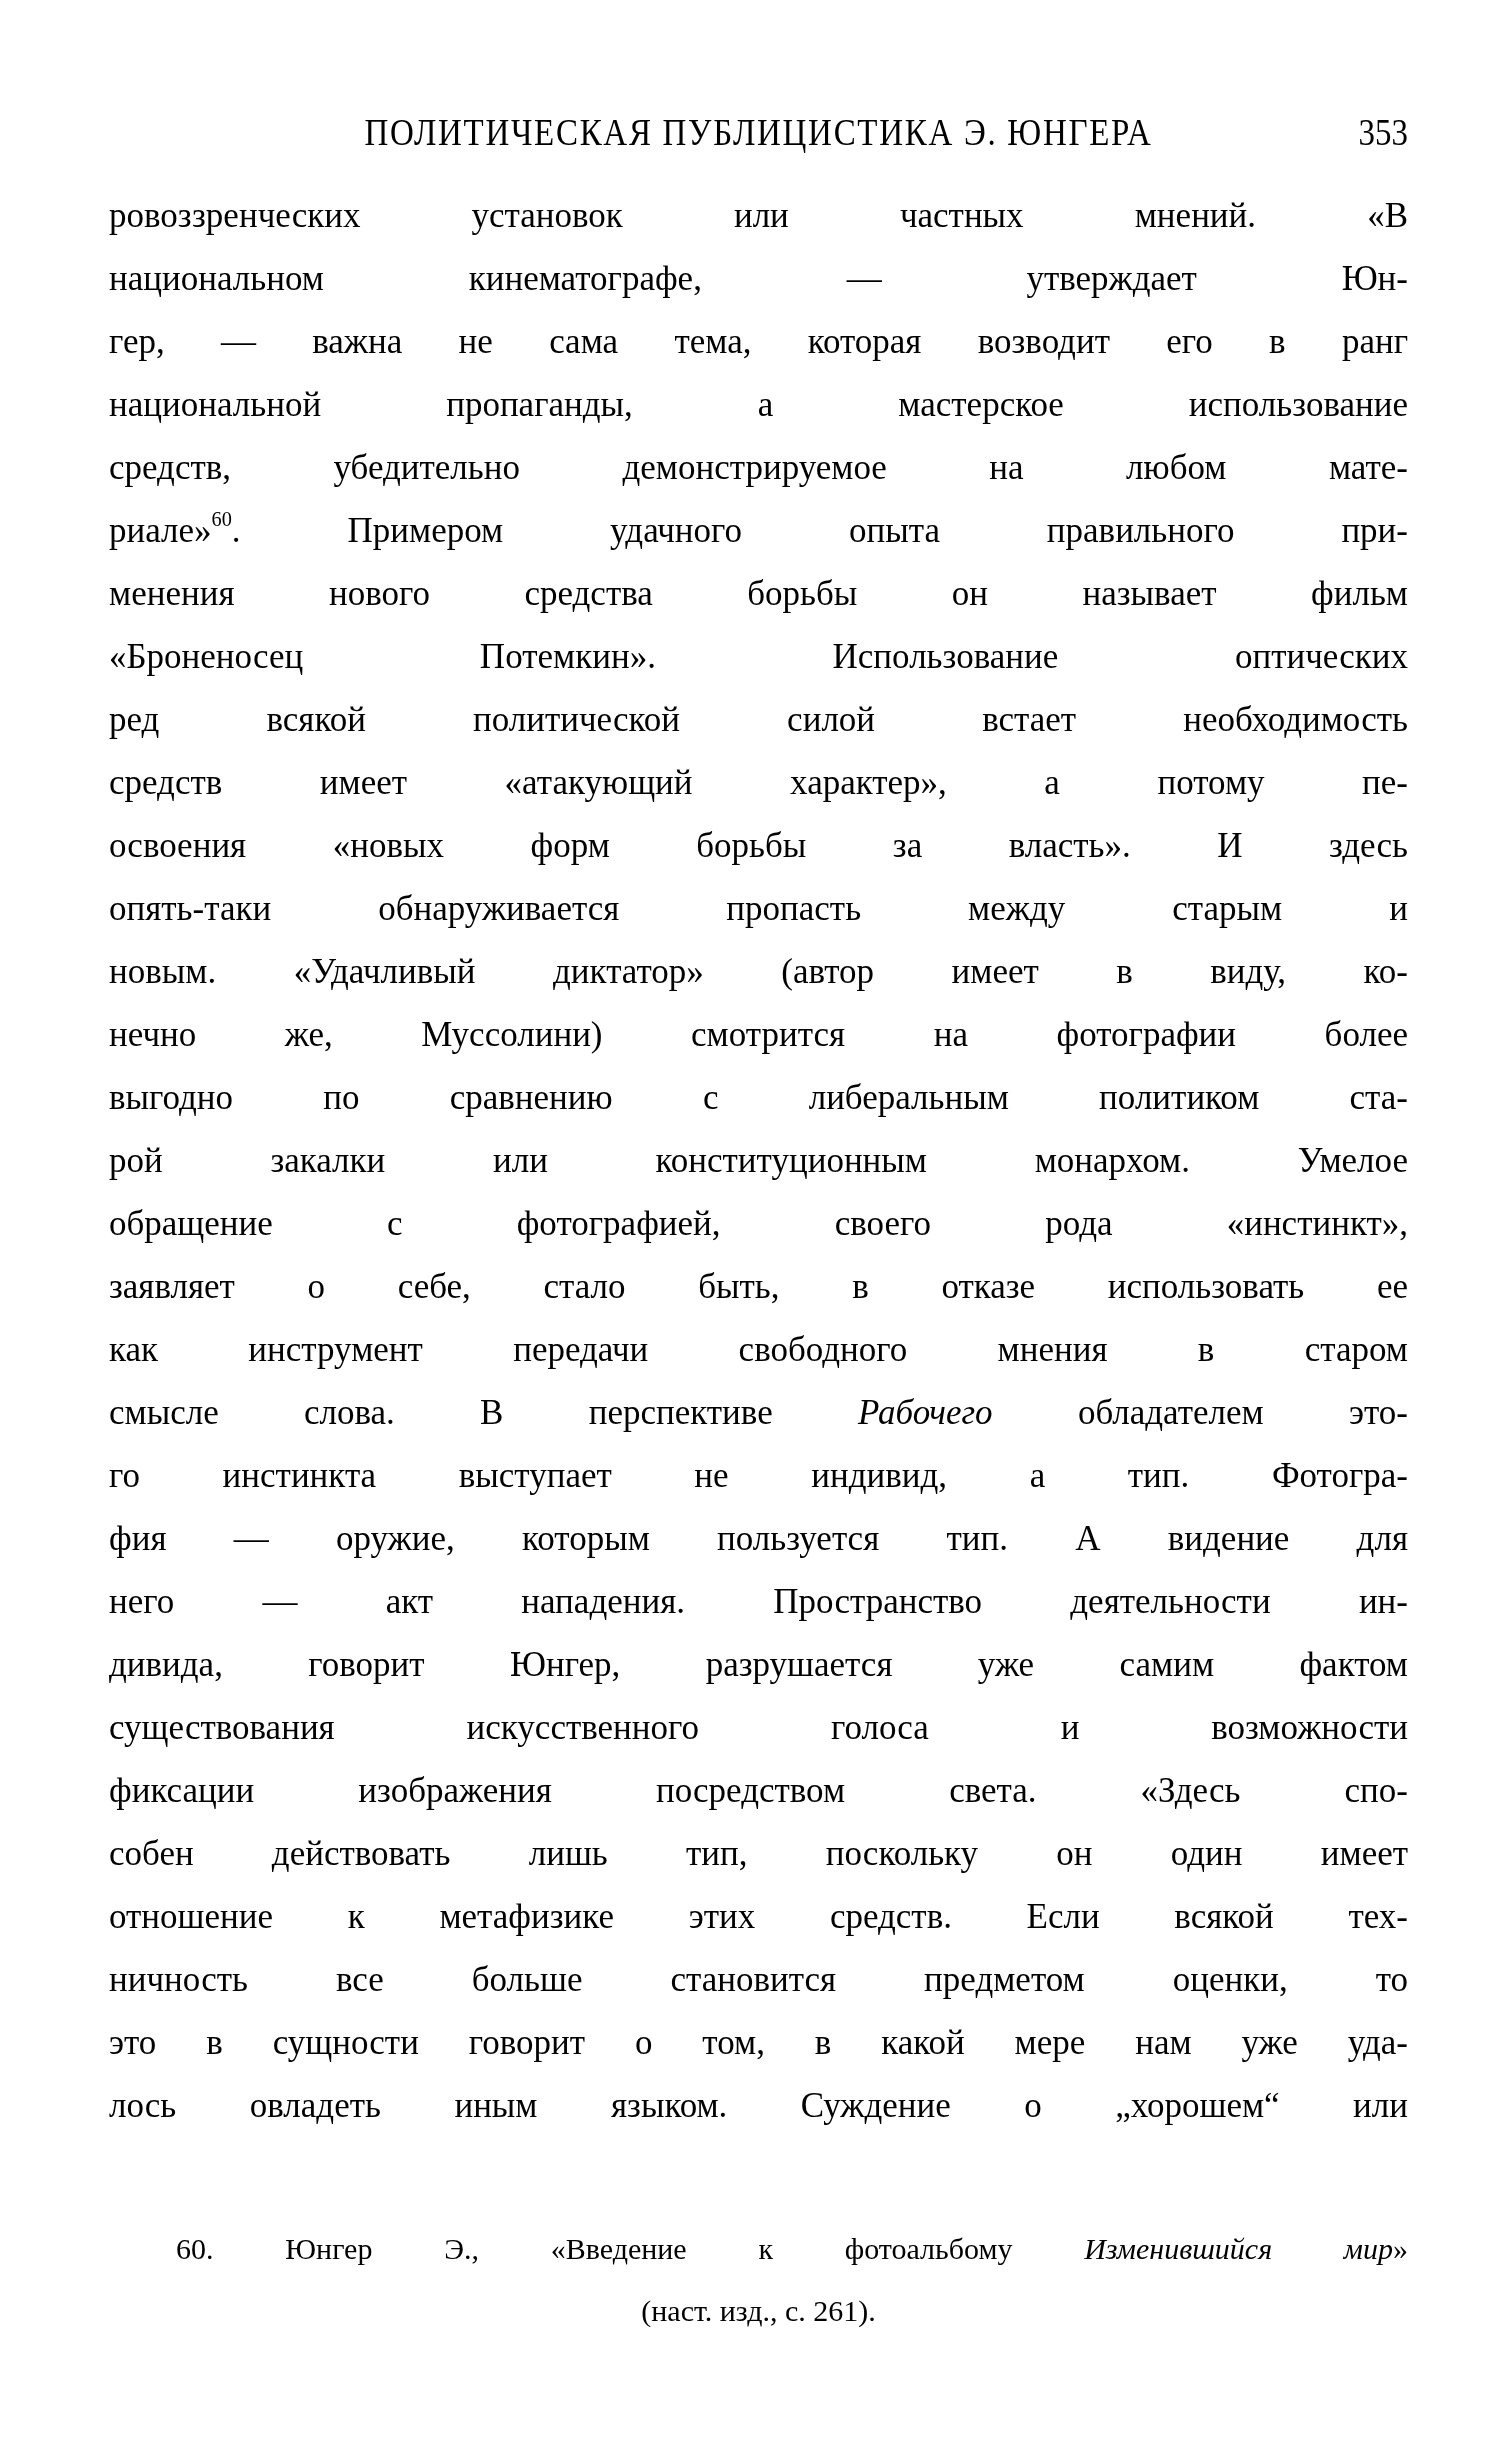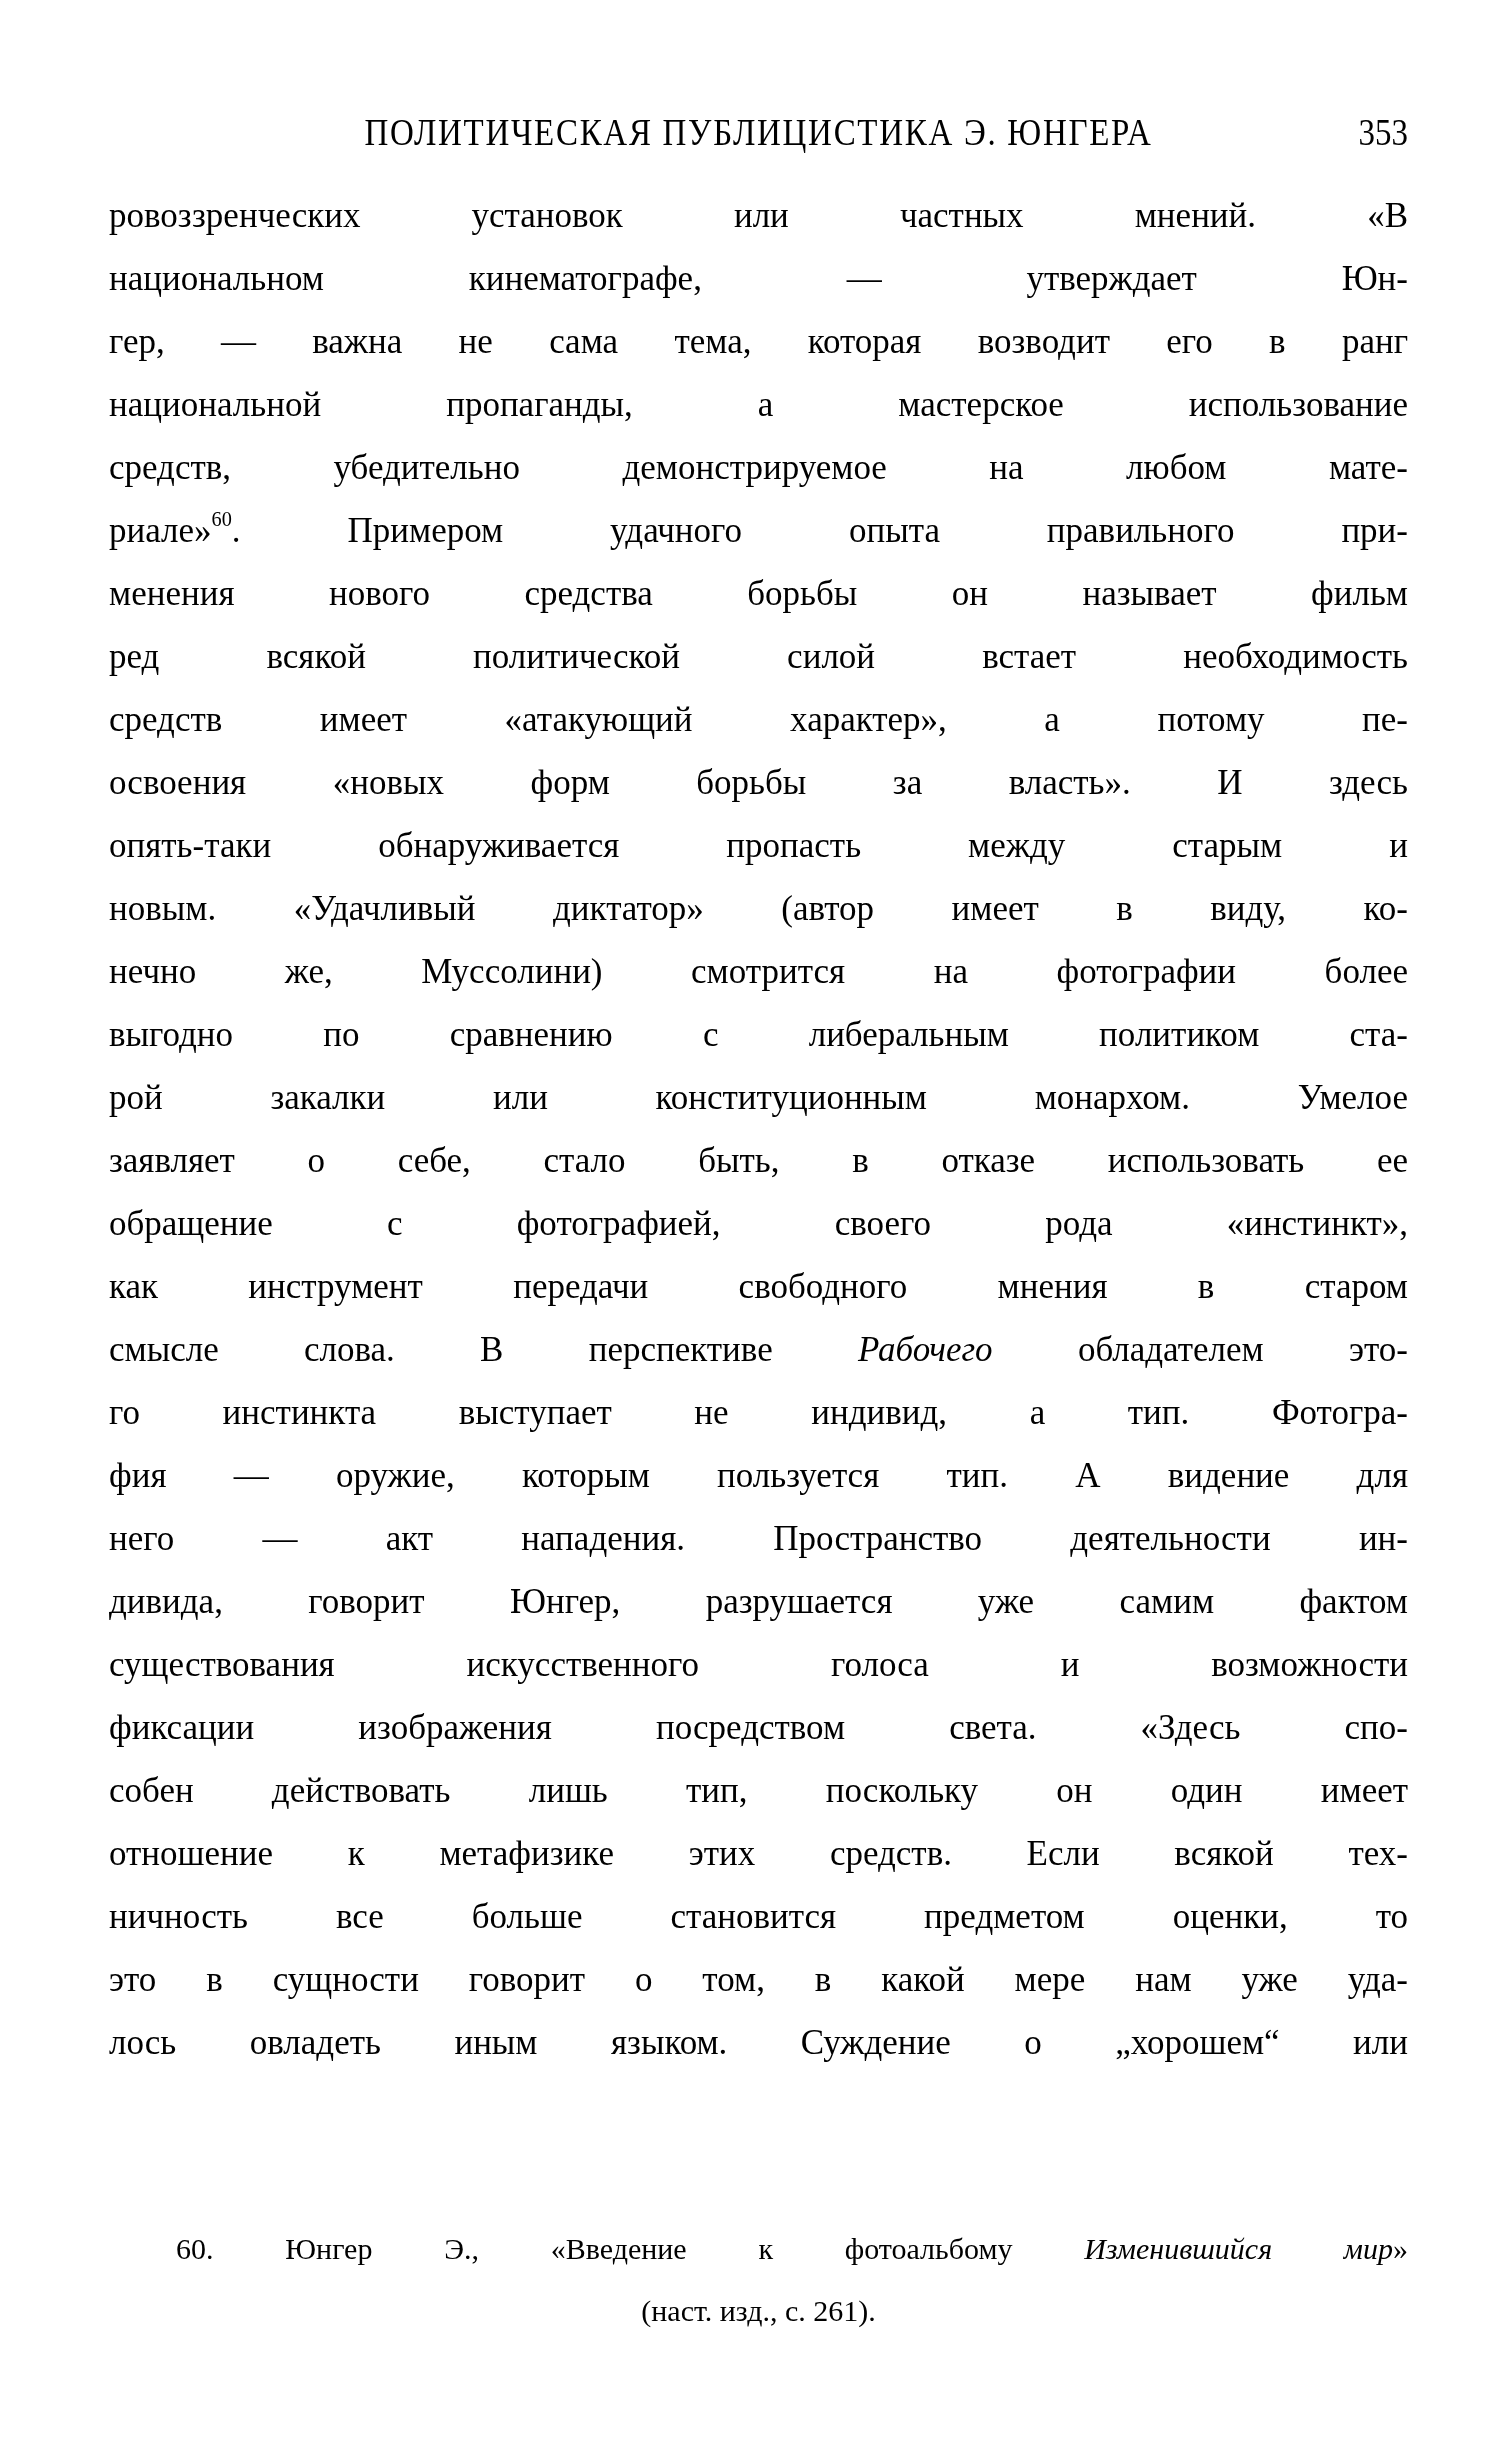--- a/index.html
+++ b/index.html
@@ -99,30 +99,31 @@
   <div class="body-text">
     <div class="line">ровоззренческих установок или частных мнений. «В</div>
     <div class="line">национальном кинематографе, — утверждает Юн-</div>
     <div class="line">гер, — важна не сама тема, которая возводит его в ранг</div>
     <div class="line">национальной пропаганды, а мастерское использование</div>
     <div class="line">средств, убедительно демонстрируемое на любом мате-</div>
 
     <div class="line"><span>риале»</span><sup>60</sup><span>. Примером удачного опыта правильного при-</span></div>
 
     <div class="line">менения нового средства борьбы он называет фильм</div>
+    <div class="line">«Броненосец Потемкин». Использование оптических</div>
     <div class="line">ред всякой политической силой встает необходимость</div>
     <div class="line">средств имеет «атакующий характер», а потому пе-</div>
     <div class="line">освоения «новых форм борьбы за власть». И здесь</div>
     <div class="line">опять-таки обнаруживается пропасть между старым и</div>
     <div class="line">новым. «Удачливый диктатор» (автор имеет в виду, ко-</div>
     <div class="line">нечно же, Муссолини) смотрится на фотографии более</div>
     <div class="line">выгодно по сравнению с либеральным политиком ста-</div>
     <div class="line">рой закалки или конституционным монархом. Умелое</div>
+    <div class="line">обращение с фотографией, своего рода «инстинкт»,</div>
     <div class="line">заявляет о себе, стало быть, в отказе использовать ее</div>
-    <div class="line">обращение с фотографией, своего рода «инстинкт»,</div>
     <div class="line">как инструмент передачи свободного мнения в старом</div>
 
     <div class="line"><span>смысле слова. В перспективе </span><span class="it">Рабочего</span><span> обладателем это-</span></div>
 
     <div class="line">го инстинкта выступает не индивид, а тип. Фотогра-</div>
     <div class="line">фия — оружие, которым пользуется тип. А видение для</div>
     <div class="line">него — акт нападения. Пространство деятельности ин-</div>
     <div class="line">дивида, говорит Юнгер, разрушается уже самим фактом</div>
     <div class="line">существования искусственного голоса и возможности</div>
     <div class="line">фиксации изображения посредством света. «Здесь спо-</div>

